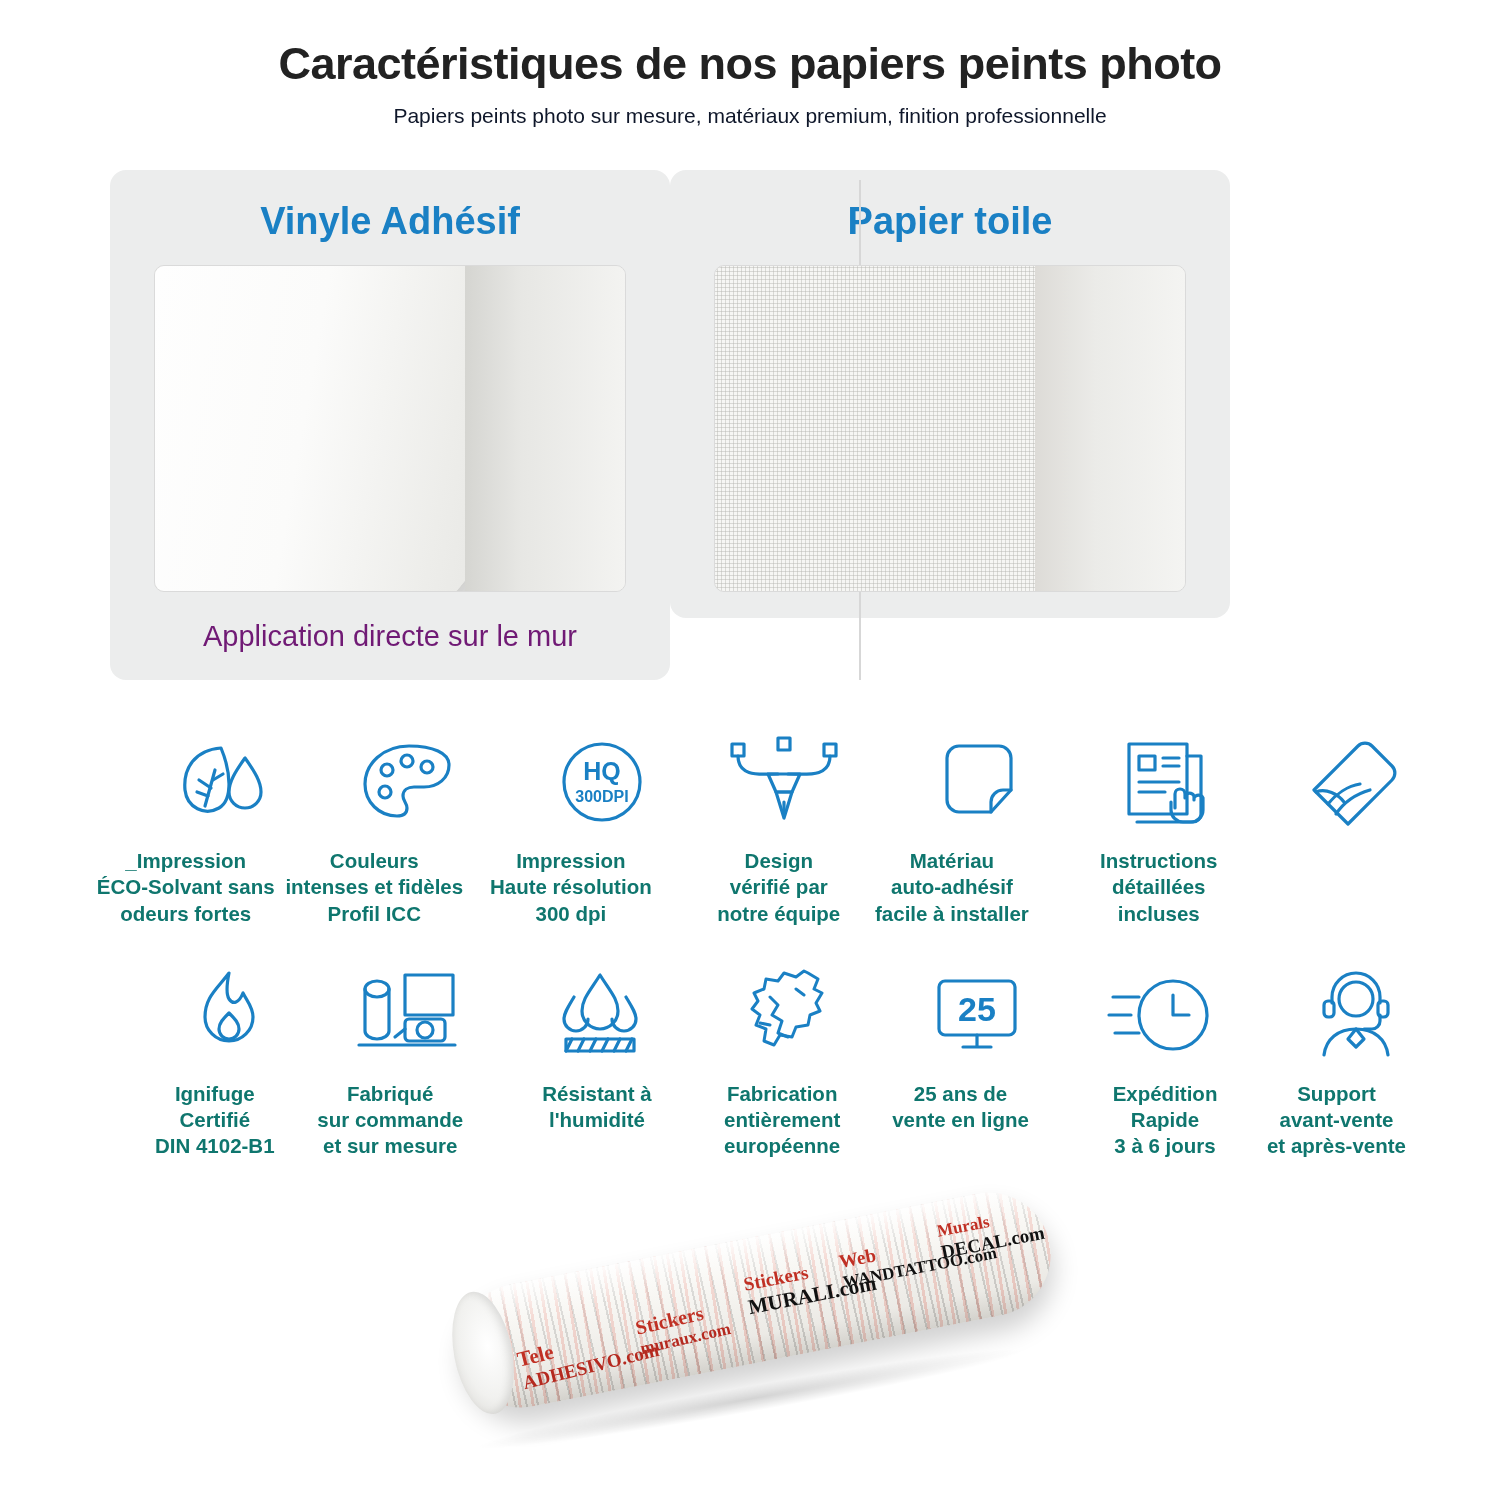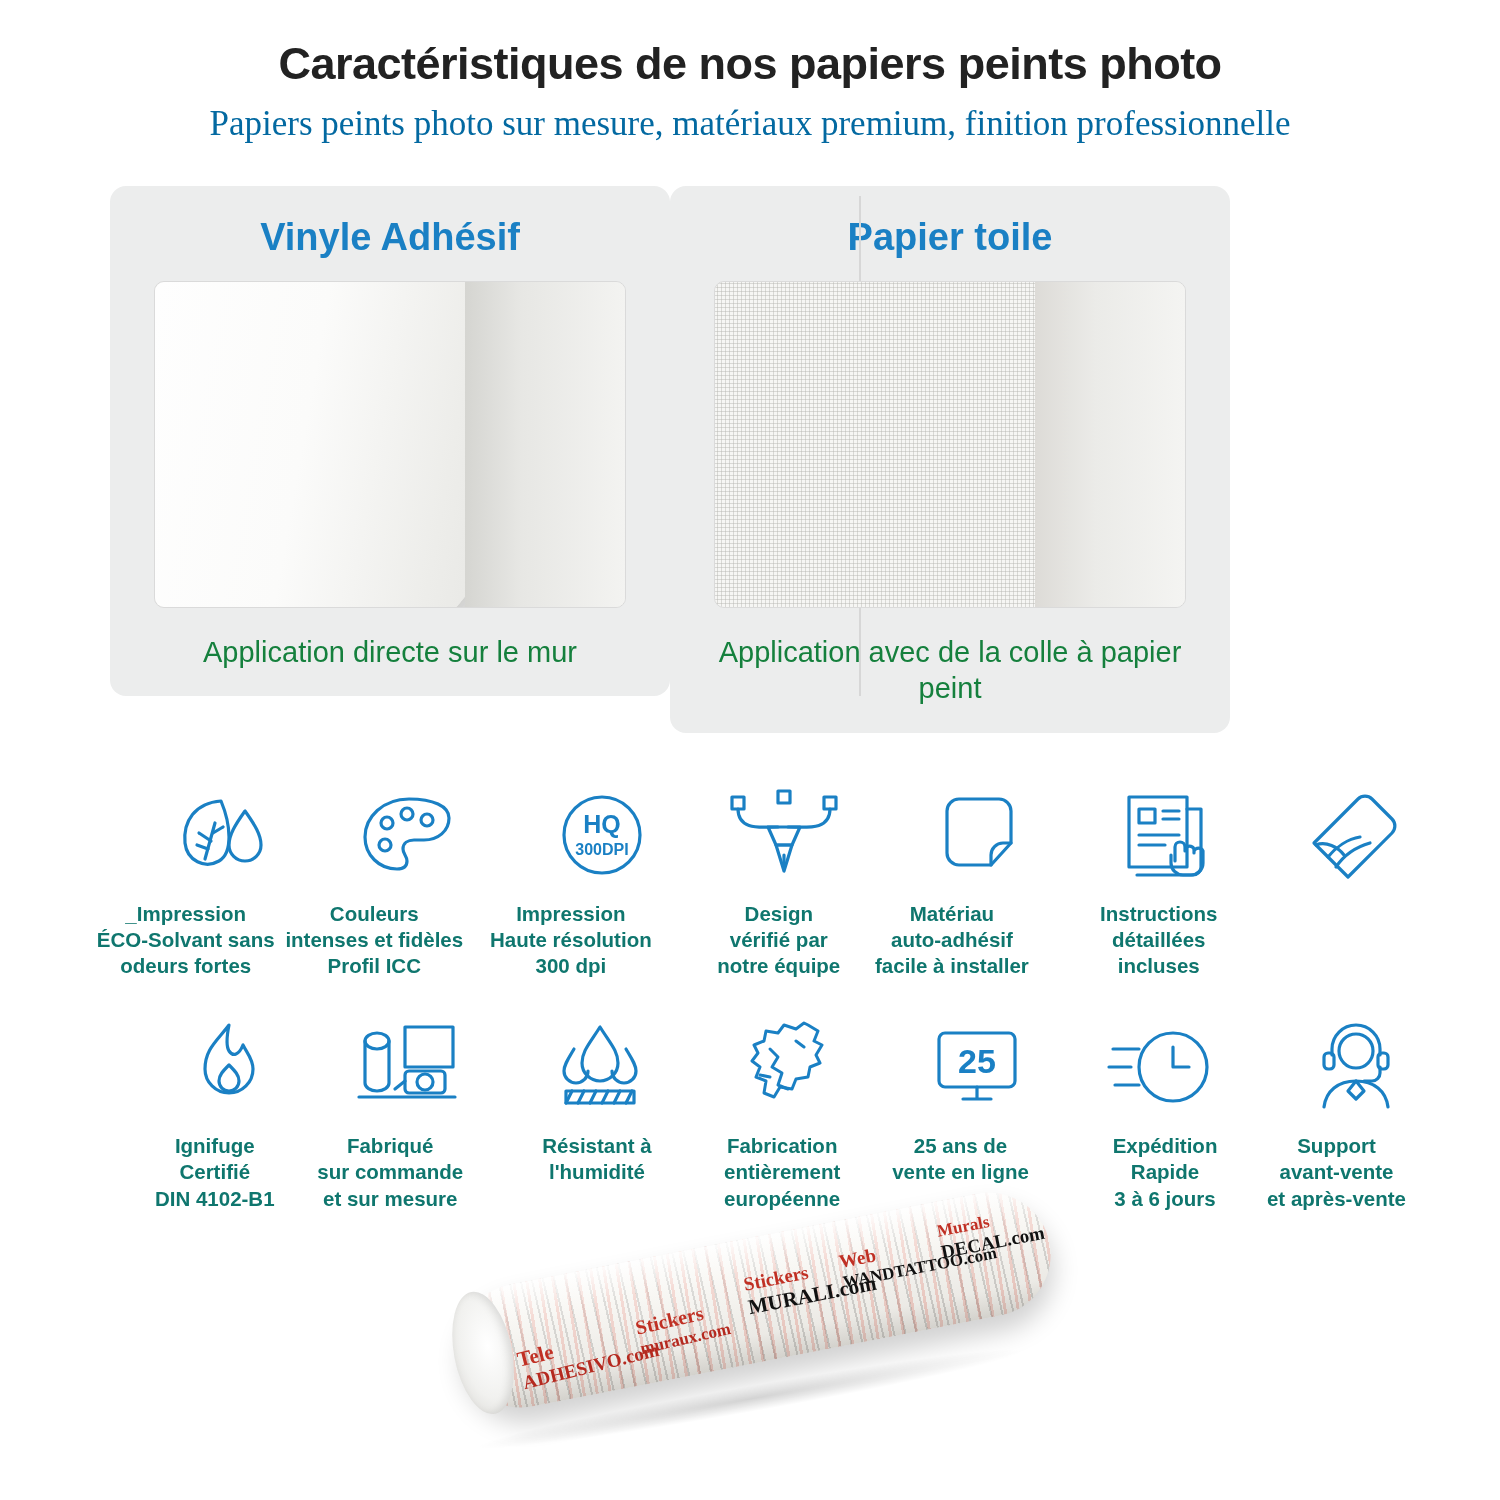--- a/index.html
+++ b/index.html
@@ -30,24 +30,23 @@
   }
   .header h1 {
     margin: 0;
     font-size: 45px;
     font-weight: bold;
     letter-spacing: -0.5px;
     color: #222;
   }
   .header h2 {
     margin: 14px 0 0 0;
-    font-size: 35px;
+    font-size: 21px;
     font-weight: normal;
-    color: #0369a1;
-    font-family: Liberation Serif, serif;
+    color: #0f172a;
   }
 
   
   .materials {
     margin: 42px auto 0 auto;
     width: 1280px;
     display: flex;
     align-items: flex-start;
     position: relative;
   }
@@ -124,21 +123,21 @@
     content: "";
     position: absolute;
     right: 0; top: 0;
     width: 150px; height: 100%;
     background: linear-gradient(90deg, #dddbd7 0%, #ebebe8 40%, #f4f4f2 100%);
   }
   .card-caption {
     margin-top: 26px;
     font-size: 29px;
     line-height: 1.25;
-    color: #15803d;
+    color: #701a75;
   }
 
   
   .features {
     margin: 48px auto 0 auto;
     width: 1320px;
     display: grid;
     grid-template-columns: repeat(7, 1fr);
     row-gap: 34px;
   }
@@ -245,22 +244,20 @@
 
     <div class="card">
       <div class="card-title">Vinyle Adhésif</div>
       <div class="photo vinyl"></div>
       <div class="card-caption">Application directe sur le mur</div>
     </div>
 
     <div class="card">
       <div class="card-title">Papier toile</div>
       <div class="photo canvas"></div>
-      <div class="card-caption">Application avec de la colle
-à papier peint</div>
     </div>
   </div>
 
   <div class="features">
 
     <div class="feature">
       <div class="ic">
         <svg width="104" height="96" viewBox="0 0 104 96" fill="none" stroke="#1a80c4" stroke-width="3.2" stroke-linecap="round" stroke-linejoin="round">
           <path d="M50 14 C24 16 12 34 14 56 C16 74 34 82 48 74 C62 66 60 38 50 14 Z"></path>
           <path d="M34 72 L44 36"></path>

